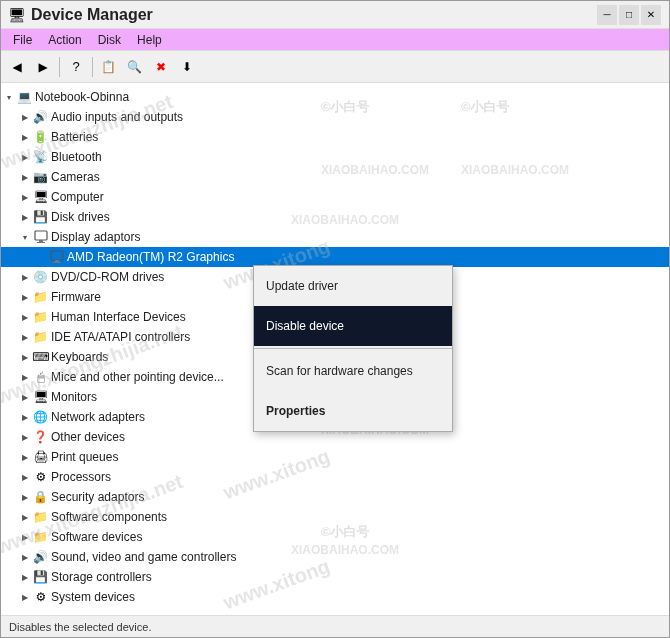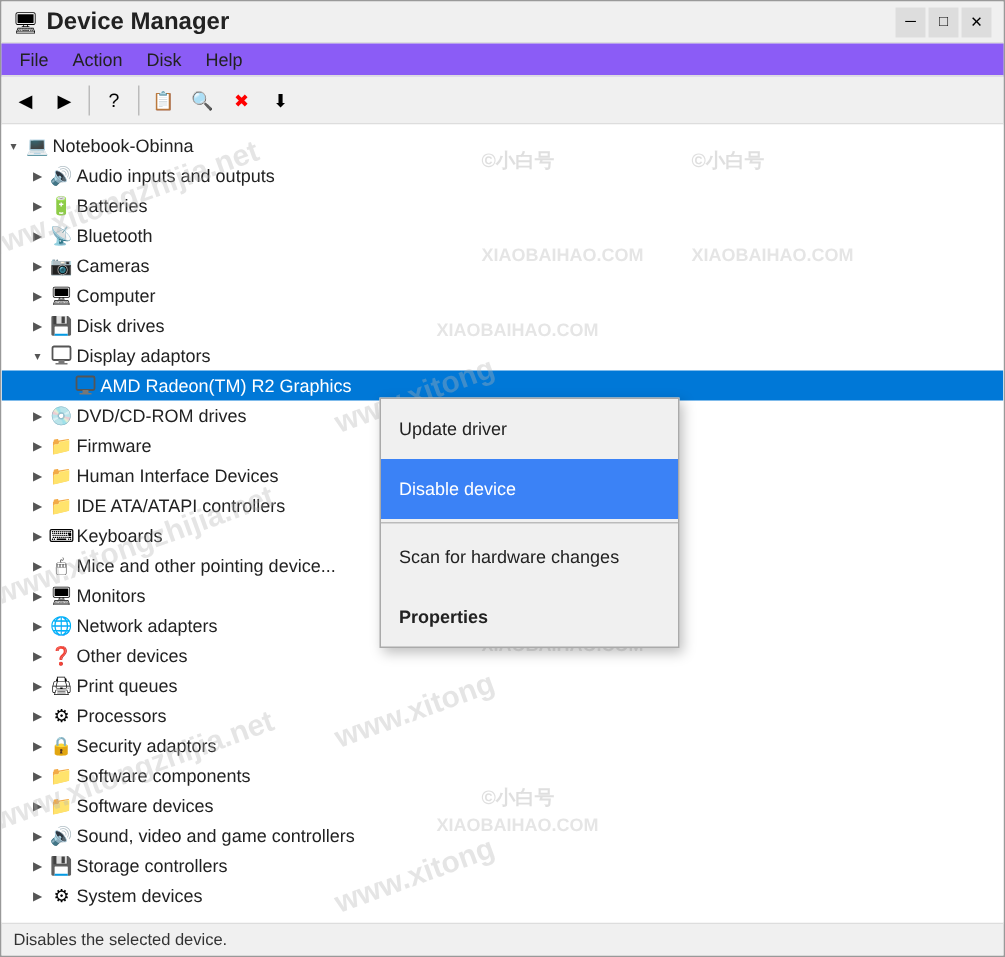--- a/index.html
+++ b/index.html
@@ -57,21 +57,21 @@
       cursor: pointer;
       font-size: 10px;
       display: flex;
       align-items: center;
       justify-content: center;
     }
 
     
     .menu-bar {
       height: 22px;
-      background: #8b5cf6;
+      background: #f0abfc;
       display: flex;
       align-items: center;
       padding: 0 4px;
       border-bottom: 1px solid #ddd;
     }
     .menu-item {
       padding: 2px 8px;
       font-size: 12px;
       color: #222;
       cursor: pointer;
@@ -174,21 +174,21 @@
     }
     .context-menu-item {
       height: 40px;
       display: flex;
       align-items: center;
       padding: 0 12px;
       font-size: 12px;
       color: #222;
       cursor: pointer;
     }
-    .context-menu-item.highlighted { background: #3b82f6; color: white; }
+    .context-menu-item.highlighted { background: #0f172a; color: white; }
     .context-menu-item.bold { font-weight: 700; }
     .context-menu-separator {
       height: 1px;
       background: #bbb;
       margin: 2px 0;
     }
 
     
     .status-bar {
       height: 22px;

